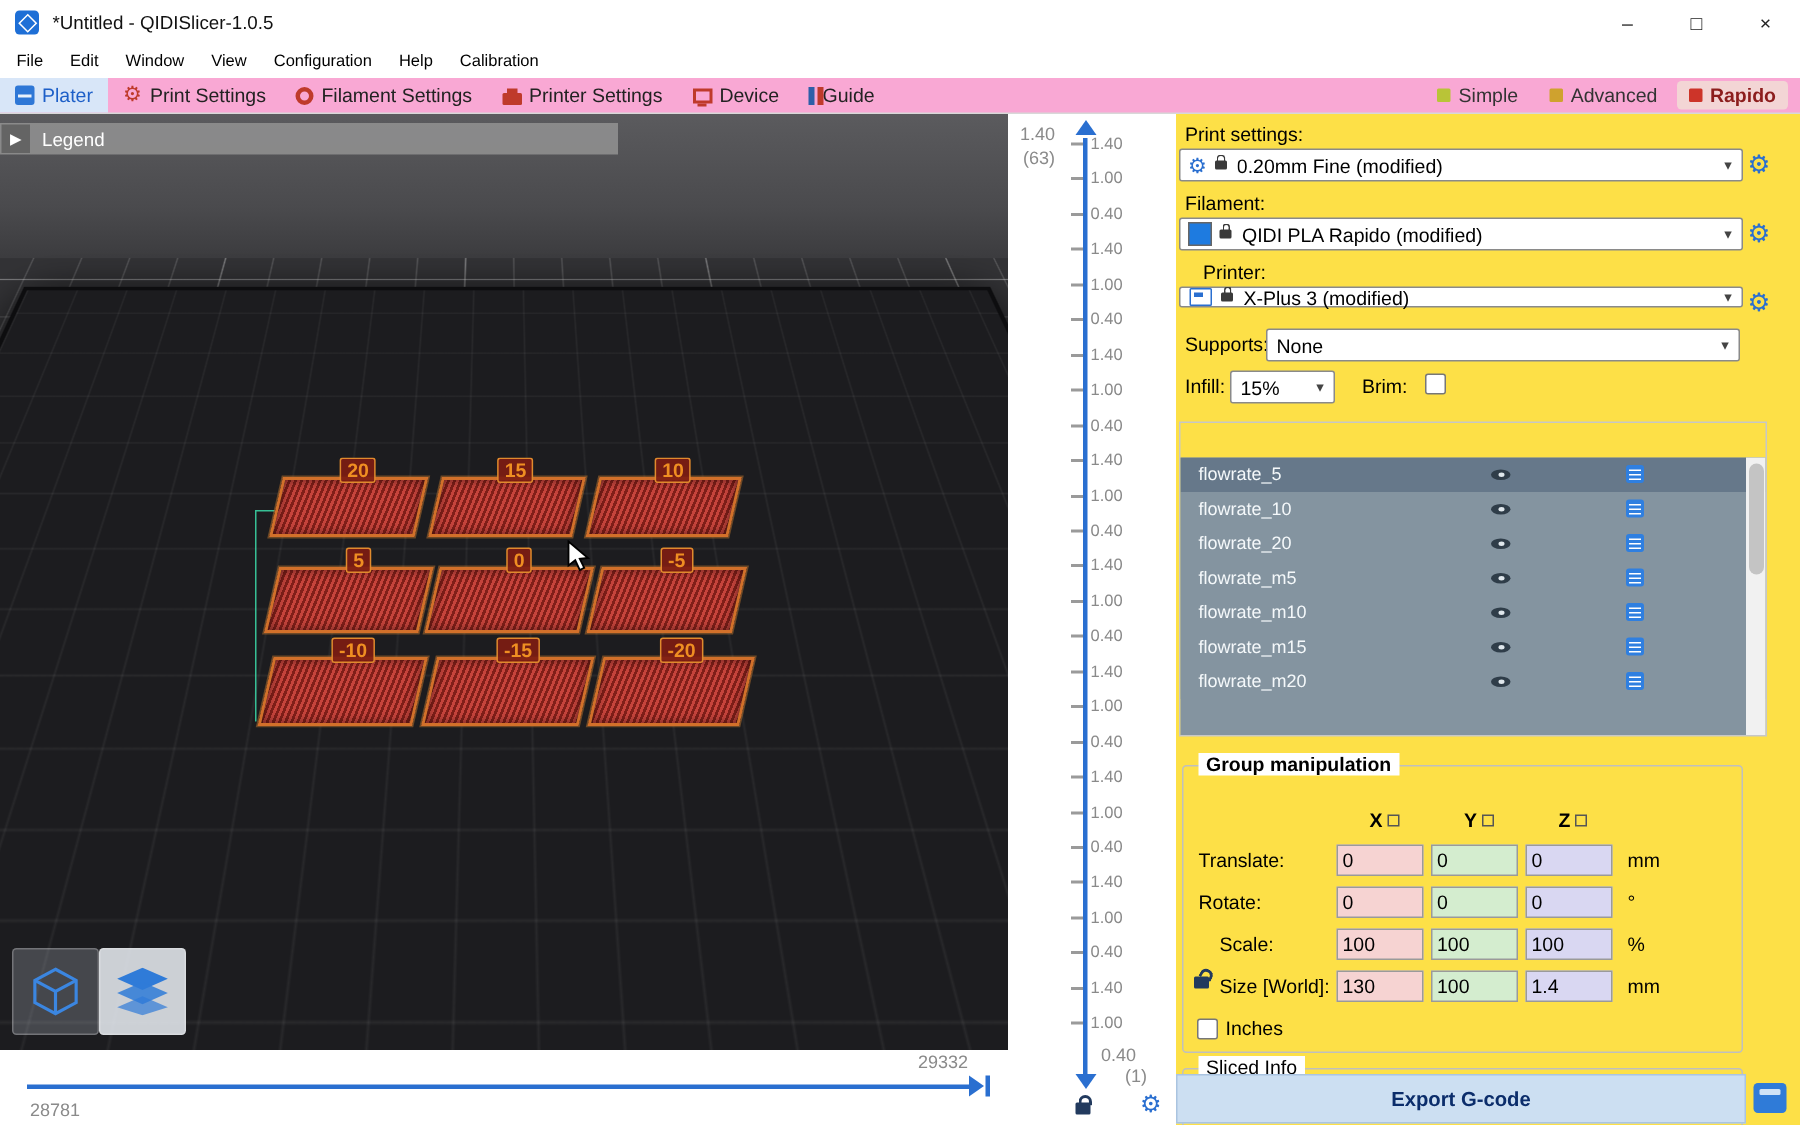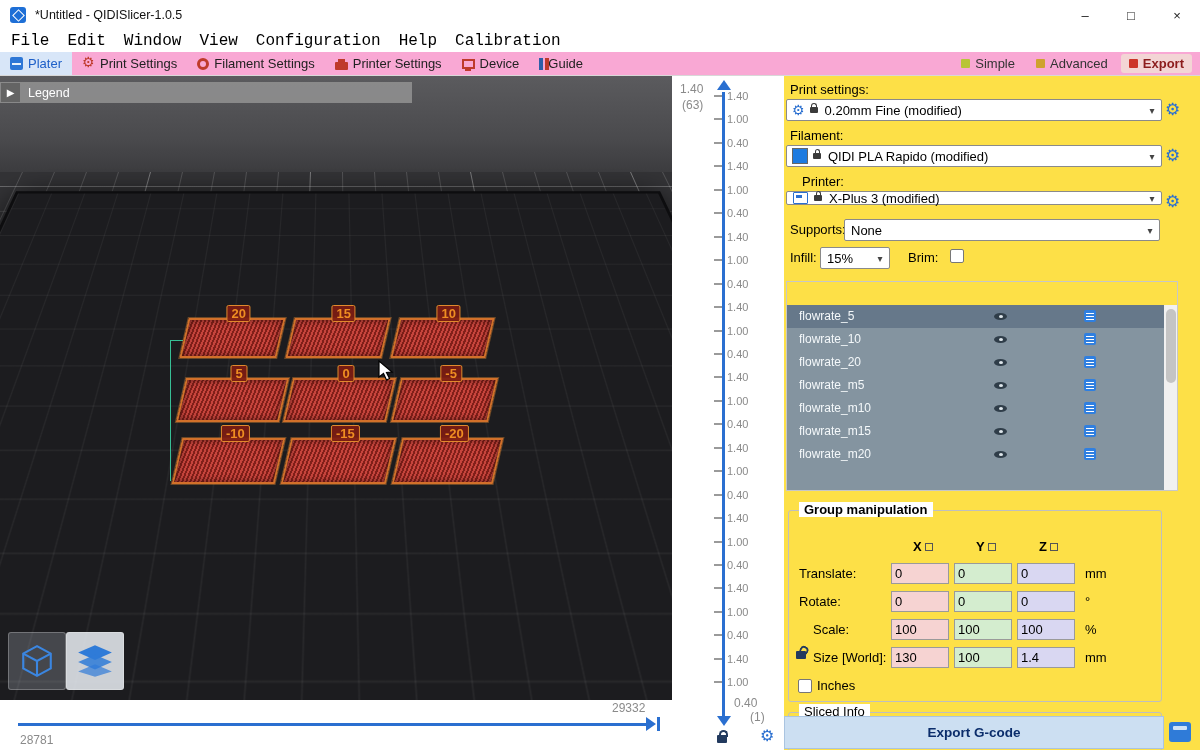--- a/index.html
+++ b/index.html
@@ -7,21 +7,21 @@
        font-family:"Liberation Sans",sans-serif;color:#000;}
   
   .titlebar{position:absolute;left:0;top:0;width:1200px;height:30px;background:#fff;display:flex;align-items:center;}
   .app-icon{width:16px;height:16px;margin-left:10px;border-radius:3px;background:#1e6fd6;position:relative;}
   .app-icon::after{content:'';position:absolute;left:4px;top:4px;width:7px;height:7px;border:1.5px solid #fff;transform:rotate(45deg);}
   .title-text{margin-left:9px;font-size:12.5px;color:#111;}
   .win-controls{margin-left:auto;display:flex;height:30px;}
   .win-btn{width:46px;height:30px;display:flex;align-items:center;justify-content:center;font-size:13px;color:#222;}
   
   .menubar{position:absolute;left:0;top:30px;width:1200px;height:22px;background:#fff;display:flex;align-items:center;padding-left:2px;box-sizing:border-box;}
-  .menu-item{padding:2px 9px;font-size:16px;color:#000;font-family:Liberation Mono, monospace;}
+  .menu-item{padding:2px 9px;font-size:11px;color:#000;}
   
   .tabbar{position:absolute;left:0;top:52px;width:1200px;height:24px;background:#f9a8d4;border-bottom:1px solid #d8d8d8;display:flex;align-items:center;box-sizing:border-box;}
   .tab{display:flex;align-items:center;gap:5px;padding:0 10px;height:23px;font-size:13px;color:#222;white-space:nowrap;}
   .tab.active{background:#d8e6f8;color:#1d5fc8;}
   .ti{width:13px;height:13px;position:relative;display:inline-block;flex:none;}
   .plater-icon{background:#2e77d6;border-radius:2px;}
   .plater-icon::after{content:'';position:absolute;left:2px;right:2px;top:5.5px;height:2px;background:rgba(255,255,255,.9);}
   .print-settings-icon::before{content:'⚙';color:#bf3a2b;font-size:14px;line-height:13px;position:absolute;left:0;top:-1px;}
   .filament-icon{border:3.5px solid #bf3a2b;border-radius:50%;width:6px;height:6px;}
   .printer-icon{background:#bf3a2b;border-radius:1px;width:13px;height:8px;margin-top:4px;}
@@ -200,21 +200,21 @@
         <div class="mode">
           <span class="mode-icon simple-mode-icon"></span>
           <span class="mode-label">Simple</span>
         </div>
         <div class="mode">
           <span class="mode-icon advanced-mode-icon"></span>
           <span class="mode-label">Advanced</span>
         </div>
         <div class="mode active">
           <span class="mode-icon expert-mode-icon"></span>
-          <span class="mode-label">Export</span>
+          <span class="mode-label">Rapido</span>
         </div>
       </div>
   </div>
 
   <div class="viewport" id="viewport">
     <div class="ground">
       <div class="plate"></div>
     </div>
     <div class="sel-bracket"></div>
     <div id="slabs">

